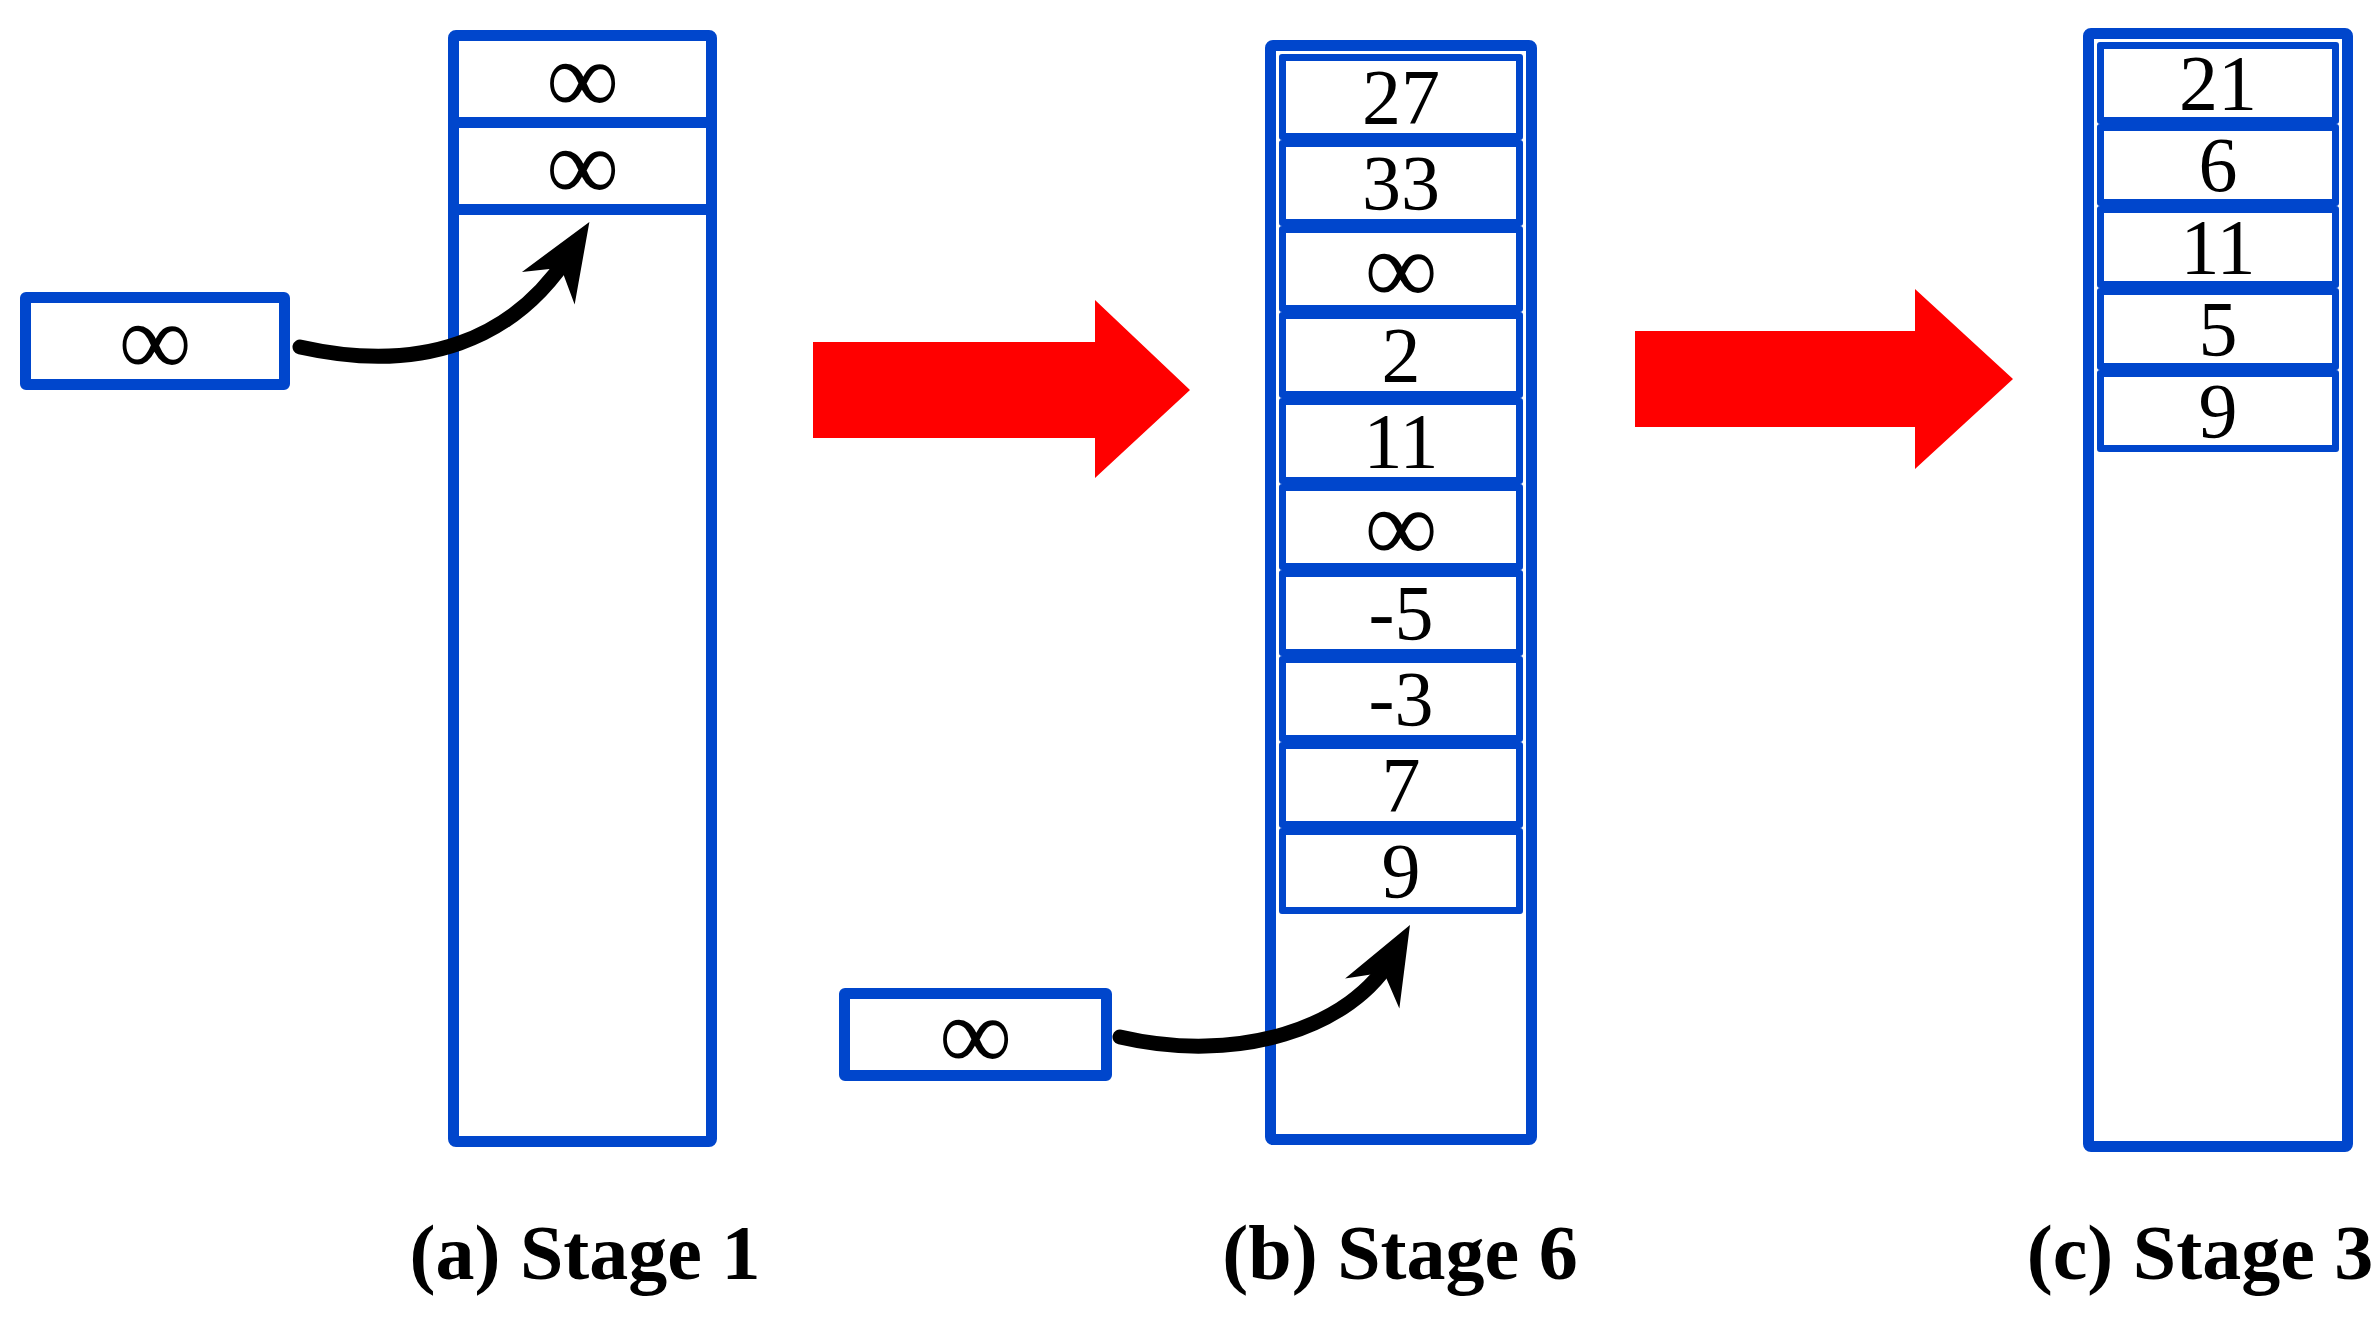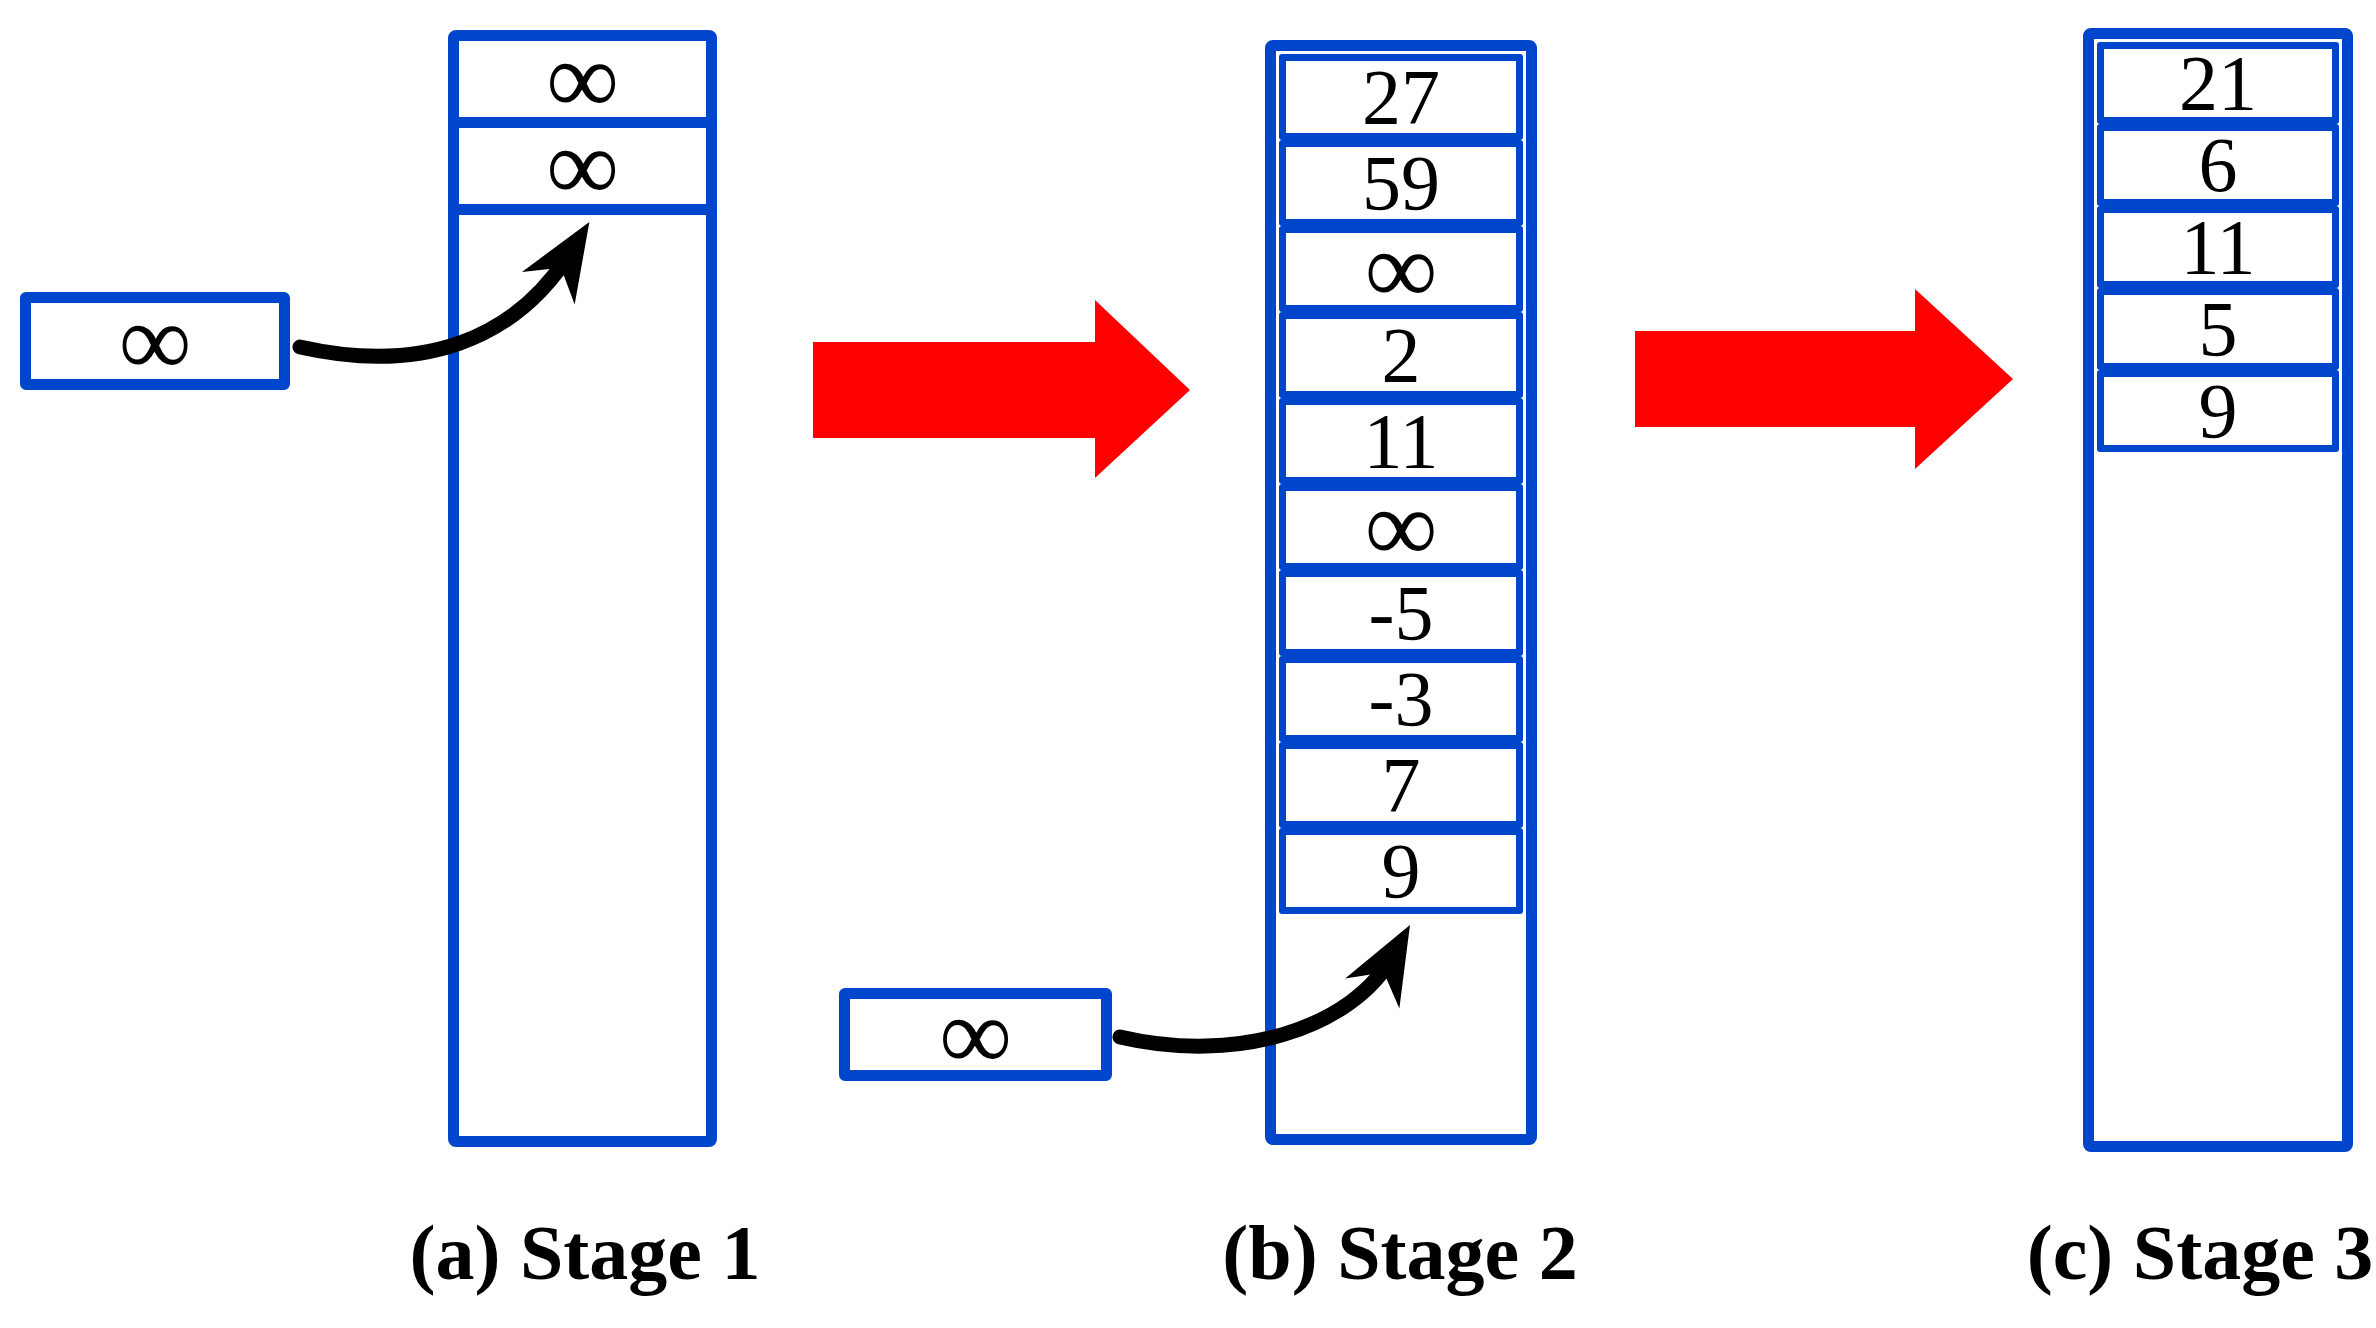--- a/index.html
+++ b/index.html
@@ -100,21 +100,21 @@
 
 <div class="canvas">
 
   <div class="column col-a">
     <div class="cell inf">∞</div>
     <div class="cell inf">∞</div>
   </div>
 
   <div class="column col-b">
     <div class="cell">27</div>
-    <div class="cell">59</div>
+    <div class="cell">33</div>
     <div class="cell inf">∞</div>
     <div class="cell">2</div>
     <div class="cell">11</div>
     <div class="cell inf">∞</div>
     <div class="cell">-5</div>
     <div class="cell">-3</div>
     <div class="cell">7</div>
     <div class="cell">9</div>
   </div>
 
@@ -127,21 +127,21 @@
   </div>
 
   <div class="small-box box-a">
     <span class="inf">∞</span>
   </div>
   <div class="small-box box-b">
     <span class="inf">∞</span>
   </div>
 
   <div class="caption cap-a">(a) Stage 1</div>
-  <div class="caption cap-b">(b) Stage 2</div>
+  <div class="caption cap-b">(b) Stage 6</div>
   <div class="caption cap-c">(c) Stage 3</div>
 
   <svg class="overlay" viewBox="0 0 2376 1328" xmlns="http://www.w3.org/2000/svg">
     <defs>
       <marker id="ah" viewBox="0 0 90 90" refX="55" refY="45" markerWidth="90" markerHeight="90" markerUnits="userSpaceOnUse" orient="auto">
         <path d="M 88,45 L 10,14 L 34,45 L 10,76 Z" fill="#000000"></path>
       </marker>
     </defs>
 
     <polygon fill="#FF0000" points="813,342 1095,342 1095,300 1190,390 1095,478 1095,438 813,438"></polygon>

